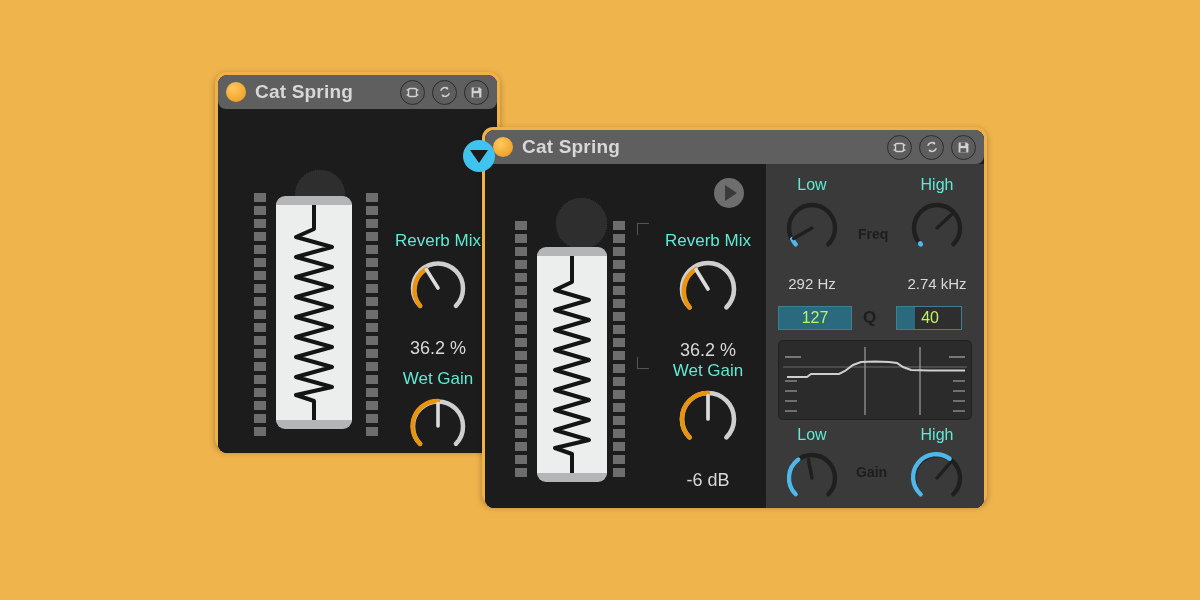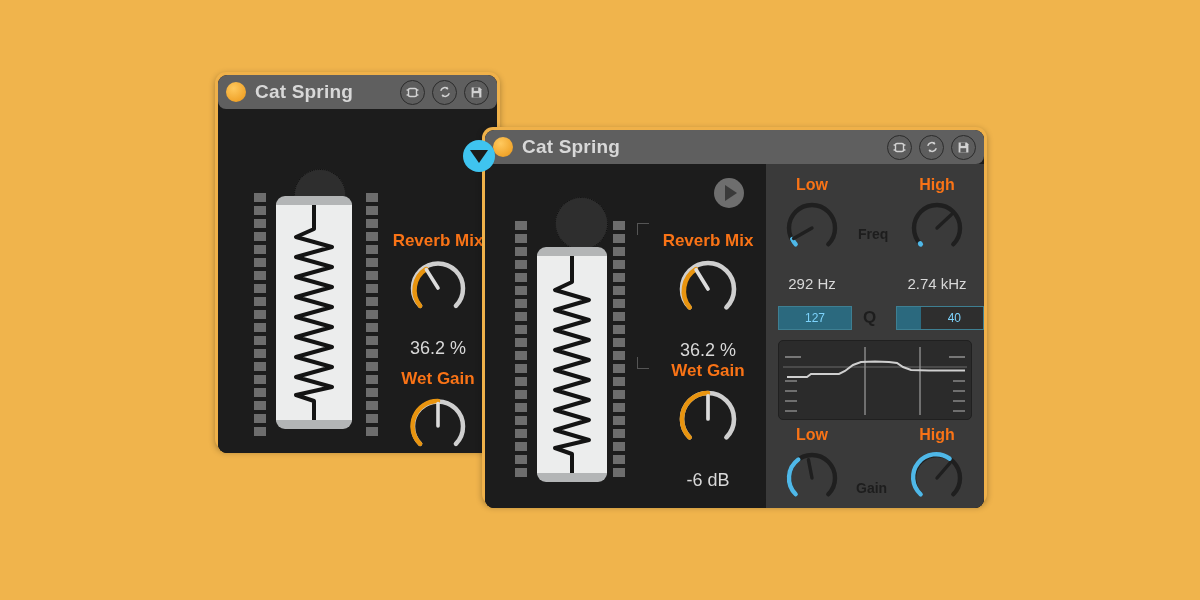--- a/index.html
+++ b/index.html
@@ -74,21 +74,21 @@
   .ladder i{ display:block;width:12px;height:9px;background:#6d6d6d; }
   .spring-box{
     position:absolute;background:#eceded;border-radius:9px;overflow:hidden;
     border-top:9px solid #b3b5b6;border-bottom:9px solid #b3b5b6;
     box-sizing:border-box;
   }
   .spring-box svg{display:block;width:100%;height:100%;}
 
   
   .knob-group{ position:absolute; text-align:center; }
-  .knob-label{ color:#f97316; font-size:17px; white-space:nowrap; margin-bottom:3px;font-weight:bold;}
+  .knob-label{ color:#5eead4; font-size:17px; white-space:nowrap; margin-bottom:3px;}
   .knob-label.sm{ font-size:16px; }
   .knob-val{ color:#d8d8d8; font-size:18px; white-space:nowrap; margin-top:12px;}
   .knob-val.sm{ font-size:15px; }
   .knob{ display:inline-block; position:relative; }
   .knob svg{ display:block; }
   .sel-brackets{ position:absolute; inset:-8px -16px; pointer-events:none; }
   .sel-brackets span{ position:absolute;width:11px;height:11px; }
   .sel-brackets .tl{left:0;top:0;border-left:1.5px solid #555;border-top:1.5px solid #555;}
   .sel-brackets .tr{right:0;top:0;border-right:1.5px solid #555;border-top:1.5px solid #555;}
   .sel-brackets .bl{left:0;bottom:0;border-left:1.5px solid #555;border-bottom:1.5px solid #555;}
@@ -98,21 +98,21 @@
   .sec-label{
     position:absolute;color:#1d1d1d;font-size:14px;font-weight:bold;
   }
   .numbox{
     position:absolute;height:24px;border:1.5px solid #3e7f92;
     background:#2e2e2e;box-sizing:border-box;overflow:hidden;
   }
   .numbox .fill{ position:absolute;left:0;top:0;bottom:0;background:#2b697e; }
   .numbox .txt{
     position:absolute;inset:0;display:flex;align-items:center;justify-content:center;
-    color:#7dd3fc;font-size:12px;z-index:2;
+    color:#bef264;font-size:16px;z-index:2;
   }
   .numbox.rt .txt{ justify-content:flex-end; padding-right:22px; }
   .qlabel{ position:absolute;color:#1d1d1d;font-size:17px;font-weight:bold; }
 
   .eqview{
     position:absolute;background:#2b2b2b;border-radius:5px;
     border:1px solid #202020;box-sizing:border-box;overflow:hidden;
   }
   .eqview svg{display:block;}
 </style>
@@ -393,21 +393,21 @@
             </svg>
           </div>
           <div class="knob-val sm">2.74 kHz</div>
         </div>
 
         <div class="numbox" style="left:12px;top:142px;width:74px;">
           <span class="fill" style="width:100%;"></span>
           <span class="txt">127</span>
         </div>
         <div class="qlabel" style="left:97px;top:144px;">Q</div>
-        <div class="numbox rt" style="left:130px;top:142px;width:88px;">
+        <div class="numbox rt" style="left:130px;top:142px;width:66px;">
           <span class="fill" style="width:28%;"></span>
           <span class="txt">40</span>
         </div>
 
         <div class="eqview" style="left:12px;top:176px;width:194px;height:80px;">
           <svg width="192" height="78" viewBox="0 0 192 78">
             <line x1="6" y1="16" x2="22" y2="16" stroke="#777" stroke-width="2"></line>
             <line x1="170" y1="16" x2="186" y2="16" stroke="#777" stroke-width="2"></line>
             <line x1="4" y1="26" x2="188" y2="26" stroke="#6a6a6a" stroke-width="1"></line>
             <g stroke="#6f6f6f" stroke-width="2">
@@ -431,21 +431,21 @@
           <div class="knob">
             <svg width="62" height="62" viewBox="0 0 62 62">
               <path d="M14.7 47.3 A23 23 0 1 1 47.3 47.3" fill="none" stroke="#1f1f1f" stroke-width="4.4" stroke-linecap="round"></path>
               <path d="M14.7 47.3 A23 23 0 0 1 17.3 12.6" fill="none" stroke="#4fb8e8" stroke-width="4.4" stroke-linecap="round"></path>
               <line x1="31" y1="31" x2="27.4" y2="12.6" stroke="#1f1f1f" stroke-width="3.4" stroke-linecap="round"></line>
             </svg>
           </div>
           
         </div>
 
-        <div class="sec-label" style="left:90px;top:316px;">Gain</div>
+        <div class="sec-label" style="left:90px;top:300px;">Gain</div>
 
         <div class="knob-group" style="left:126px;top:262px;width:90px;">
           <div class="knob-label sm">High</div>
           <div class="knob">
             <svg width="62" height="62" viewBox="0 0 62 62">
               <path d="M14.7 47.3 A23 23 0 1 1 47.3 47.3" fill="none" stroke="#1f1f1f" stroke-width="4.4" stroke-linecap="round"></path>
               <path d="M14.7 47.3 A23 23 0 0 1 43.6 11.6" fill="none" stroke="#4fb8e8" stroke-width="4.4" stroke-linecap="round"></path>
               <line x1="31" y1="31" x2="44.0" y2="16.0" stroke="#1f1f1f" stroke-width="3.4" stroke-linecap="round"></line>
             </svg>
           </div>

